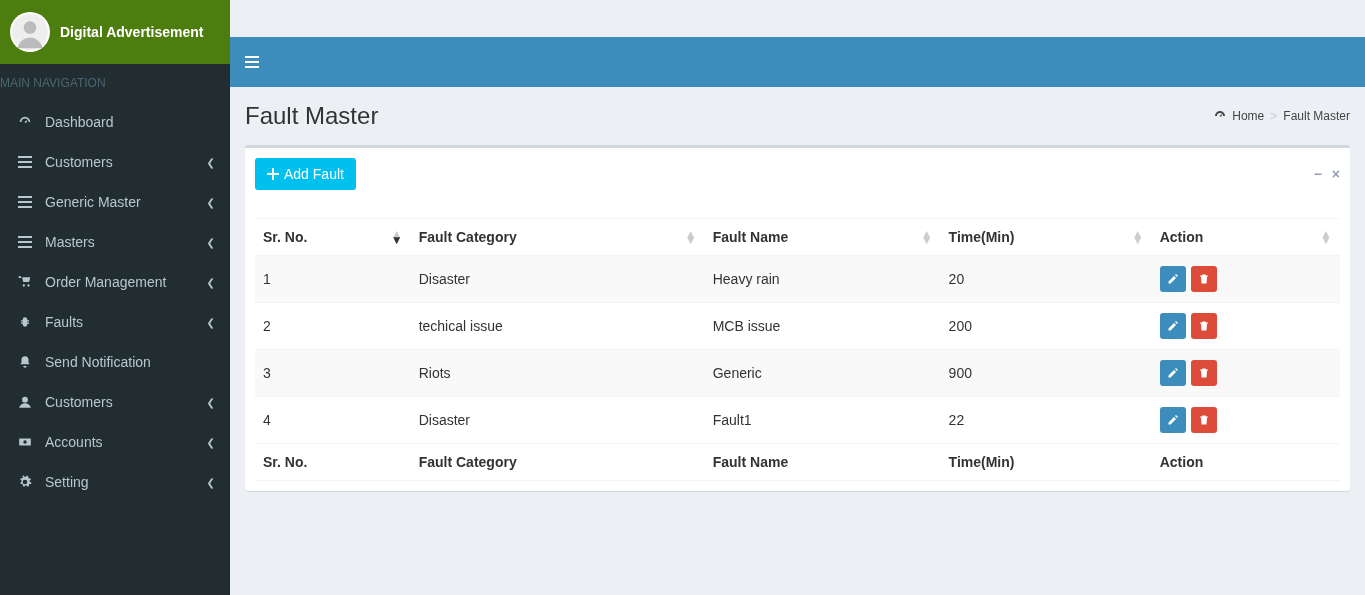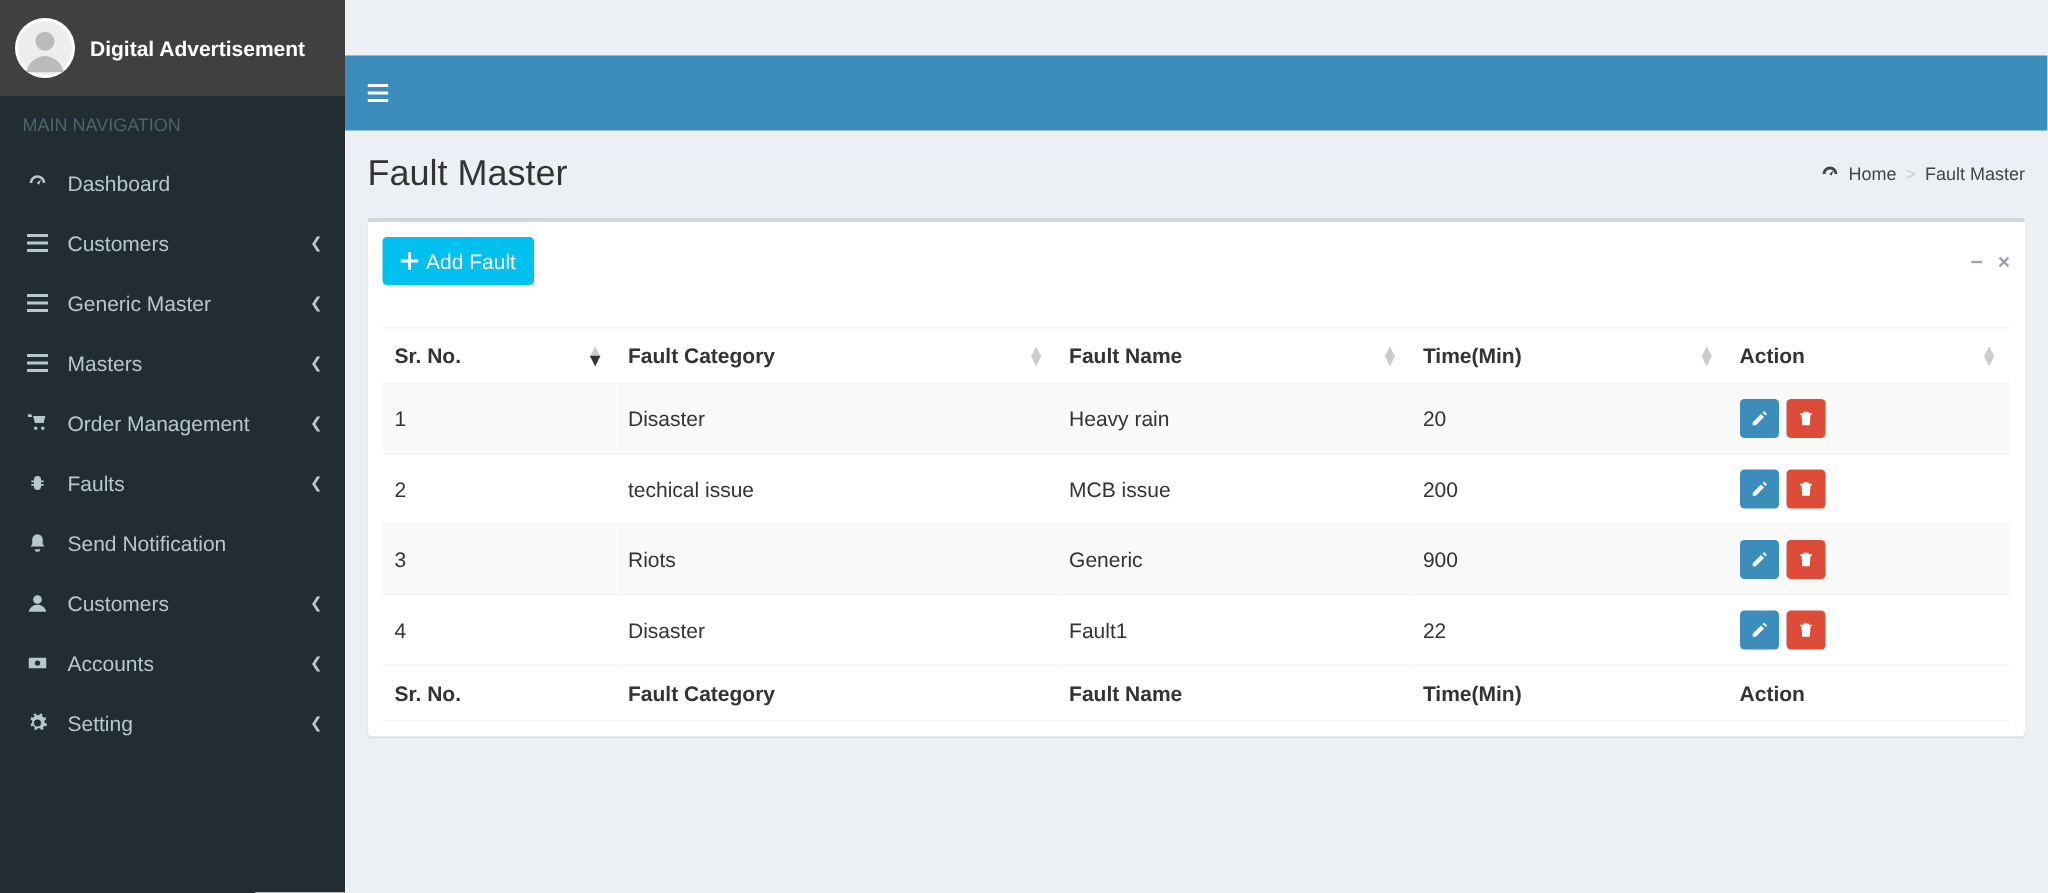--- a/index.html
+++ b/index.html
@@ -4,25 +4,25 @@
   <style>
     * { margin: 0; padding: 0; box-sizing: border-box; }
     body { font-family: 'Helvetica Neue', Helvetica, Arial, sans-serif; font-size: 14px; background: #ecf0f5; color: #333; }
     
     .wrapper { display: flex; min-height: 100vh; }
     
     
     .sidebar { width: 230px; background: #222d32; color: #b8c7ce; flex-shrink: 0; }
     .sidebar-logo { height: 50px; background: #367fa9; display: flex; align-items: center; justify-content: center; color: #fff; font-size: 20px; }
     .sidebar-logo b { font-weight: 700; }
-    .sidebar-user { display: flex; align-items: center; padding: 12px 10px; background: #404040; }
+    .sidebar-user { display: flex; align-items: center; padding: 12px 10px; background: #4d7c0f; }
     .sidebar-user .avatar { width: 40px; height: 40px; border-radius: 50%; background: #fff; display: flex; align-items: center; justify-content: center; margin-right: 10px; overflow: hidden; }
     .sidebar-user .avatar svg { width: 36px; height: 36px; }
     .sidebar-user .username { color: #fff; font-weight: 600; }
-    .sidebar-header { padding: 12px 15px; color: #4b646f; font-size: 12px; }
+    .sidebar-header { padding: 12px 0; color: #4b646f; font-size: 12px; }
     .sidebar-item { display: flex; align-items: center; padding: 12px 15px; color: #b8c7ce; cursor: pointer; position: relative; }
     .sidebar-item .si-icon { width: 20px; margin-right: 10px; display: inline-flex; align-items: center; justify-content: center; }
     .sidebar-item .si-chevron { position: absolute; right: 15px; font-size: 10px; color: #b8c7ce; }
     
     
     .main { flex: 1; display: flex; flex-direction: column; min-width: 0; margin-top: 37px; }
     .topbar { height: 50px; background: #3c8dbc; color: #fff; display: flex; align-items: center; padding: 0 15px; }
     .topbar .hamburger { cursor: pointer; }
     
     .content-header { padding: 15px 15px 0 15px; display: flex; justify-content: space-between; align-items: center; }

